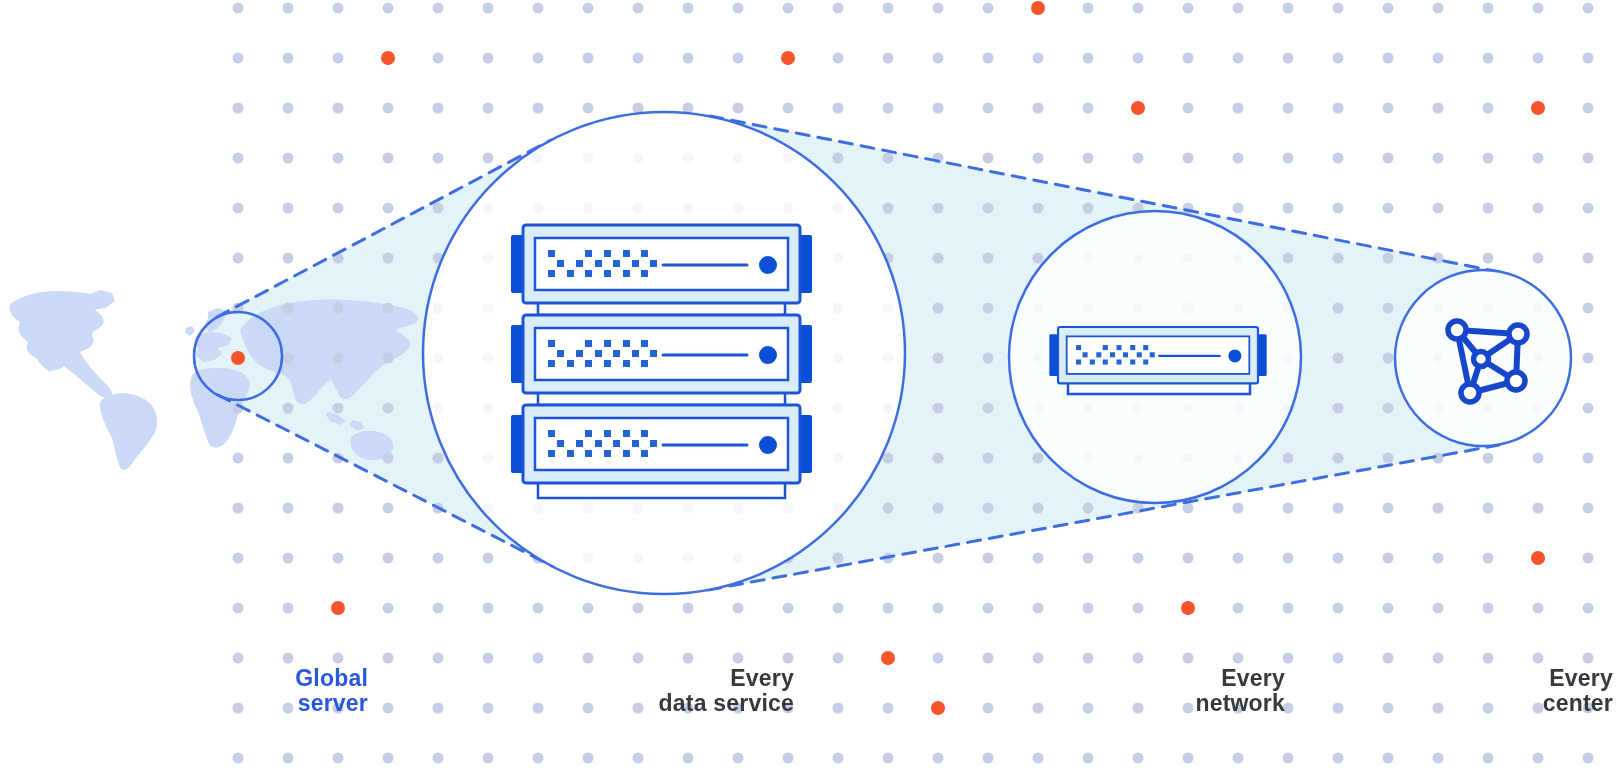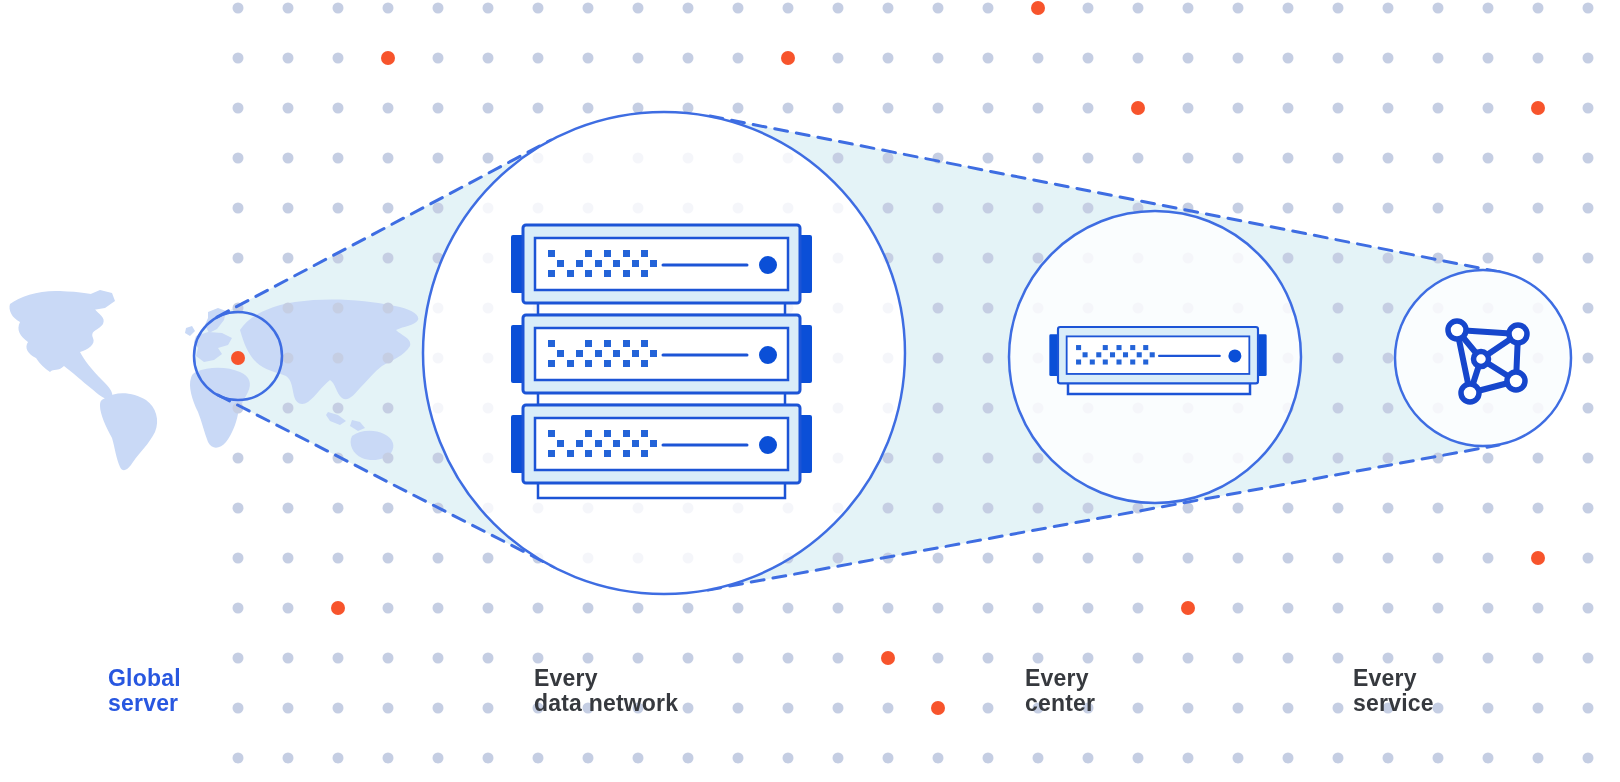--- a/index.html
+++ b/index.html
@@ -15,21 +15,21 @@
   .tab{fill:var(--server-dark);}
   .frame{fill:var(--server-fill);stroke:var(--server-stroke);stroke-width:3;}
   .inner{fill:#ffffff;stroke:var(--server-stroke);stroke-width:2.5;}
   .chip{fill:var(--server-chip);}
   .sline{stroke:var(--server-stroke);stroke-width:3;stroke-linecap:round;}
   .sdot{fill:var(--server-dark);}
   .stand{fill:#ffffff;stroke:var(--server-stroke);stroke-width:2.5;}
   .edge{stroke:var(--icon-blue);stroke-width:6;stroke-linecap:round;}
   .node{fill:#ffffff;stroke:var(--icon-blue);stroke-width:5.5;}
   .stage-label{position:absolute;width:260px;transform:translateX(-50%);
-               text-align:left;font-size:23px;line-height:25px;font-weight:700;
+               text-align:right;font-size:23px;line-height:25px;font-weight:700;
                color:var(--label-dark);letter-spacing:.2px;}
   .stage-label.blue{color:var(--label-blue);}
 </style>
 </head>
 <body>
 
 <div id="canvas">
 
   <svg width="1620" height="782" viewBox="0 0 1620 782">
     <defs>
@@ -575,23 +575,23 @@
       <circle class="node" cx="1481" cy="359" r="7.5"></circle>
     </g>
   </svg>
 
   <div class="stage-label blue" style="left:238px;top:666px;">
     <span>Global</span><br>
     <span>server</span>
   </div>
   <div class="stage-label" style="left:664px;top:666px;">
     <span>Every</span><br>
-    <span>data network</span>
+    <span>data service</span>
   </div>
   <div class="stage-label" style="left:1155px;top:666px;">
     <span>Every</span><br>
-    <span>center</span>
+    <span>network</span>
   </div>
   <div class="stage-label" style="left:1483px;top:666px;">
     <span>Every</span><br>
-    <span>service</span>
+    <span>center</span>
   </div>
 </div>
 
 </body></html>

